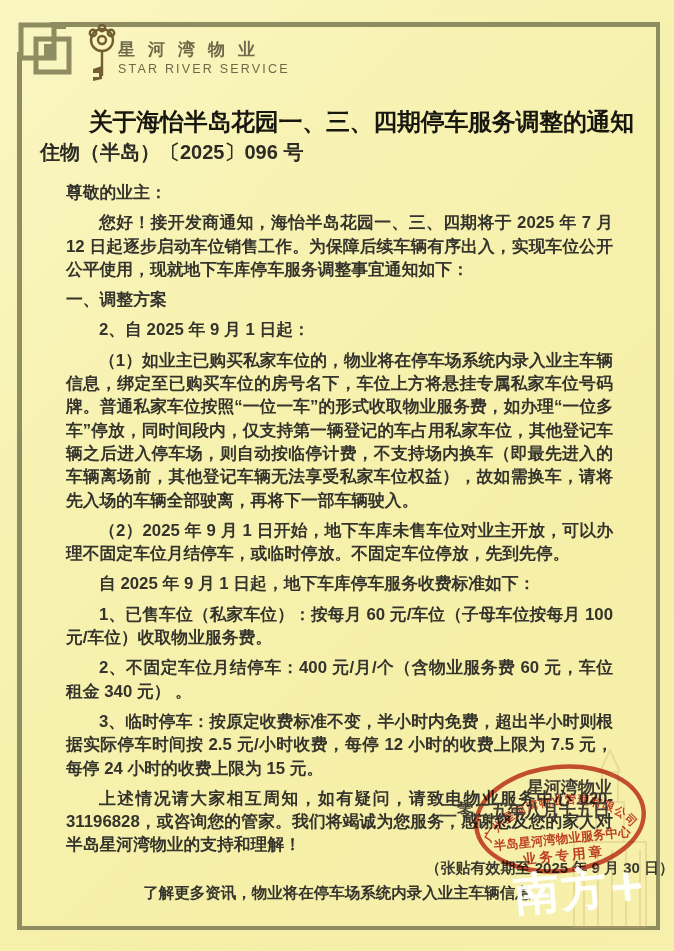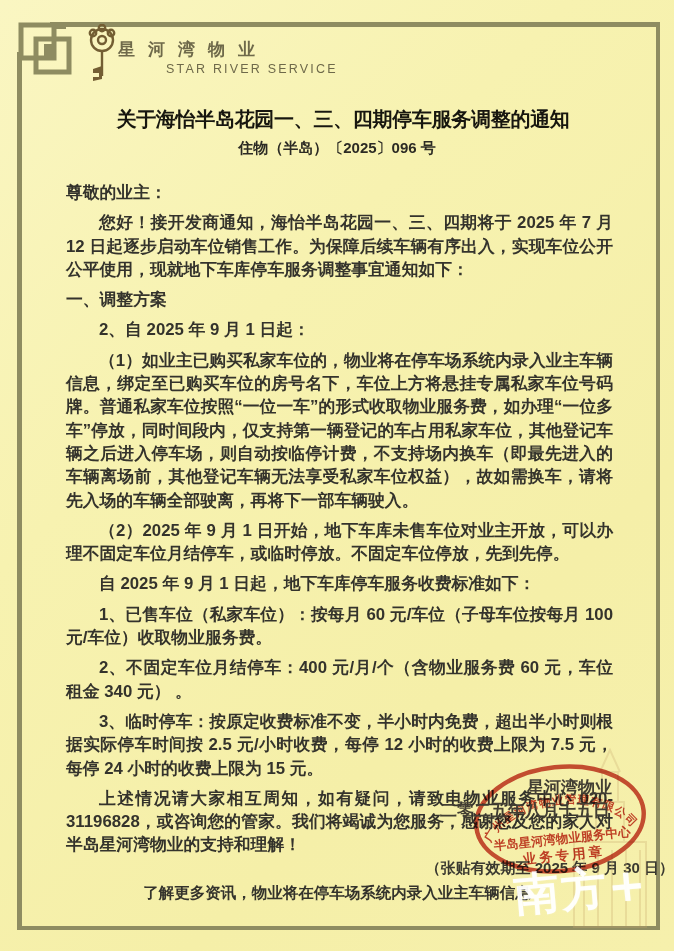--- a/index.html
+++ b/index.html
@@ -23,30 +23,30 @@
   .frame-left{left:17px;top:52px;bottom:21px;width:4.5px;}
   .corner-ornament{position:absolute;left:0;top:0;}
   
   .key-icon{position:absolute;left:84px;top:24px;}
   .brand-cn{
     position:absolute;left:118px;top:38px;
     font-size:17px;font-weight:600;color:#6e694a;letter-spacing:13px;white-space:nowrap;
   }
   .brand-en{
     position:absolute;left:118px;top:62px;
-    font-size:12.5px;font-weight:500;color:#6e694a;letter-spacing:2.2px;white-space:nowrap;margin-left:48px;
+    font-size:12.5px;font-weight:500;color:#6e694a;letter-spacing:2.2px;white-space:nowrap;
   }
   
   .title{
     position:absolute;left:52px;right:40px;top:106px;
-    text-align:center;font-size:20px;font-weight:900;color:#17160f;letter-spacing:-0.3px;
+    text-align:right;font-size:24px;font-weight:900;color:#17160f;letter-spacing:-0.3px;
   }
   .doc-no{
     position:absolute;left:40px;right:40px;top:139px;
-    text-align:center;font-size:15px;font-weight:700;color:#2c2b24;
+    text-align:left;font-size:20px;font-weight:700;color:#2c2b24;
   }
   
   .body-text{
     position:absolute;left:59px;top:174px;width:561px;
     font-size:16.8px;line-height:23.3px;font-weight:600;color:#34332c;
     text-align:justify;
   }
   .body-text p{margin:7px;}
   .ind{text-indent:33px;}
   

